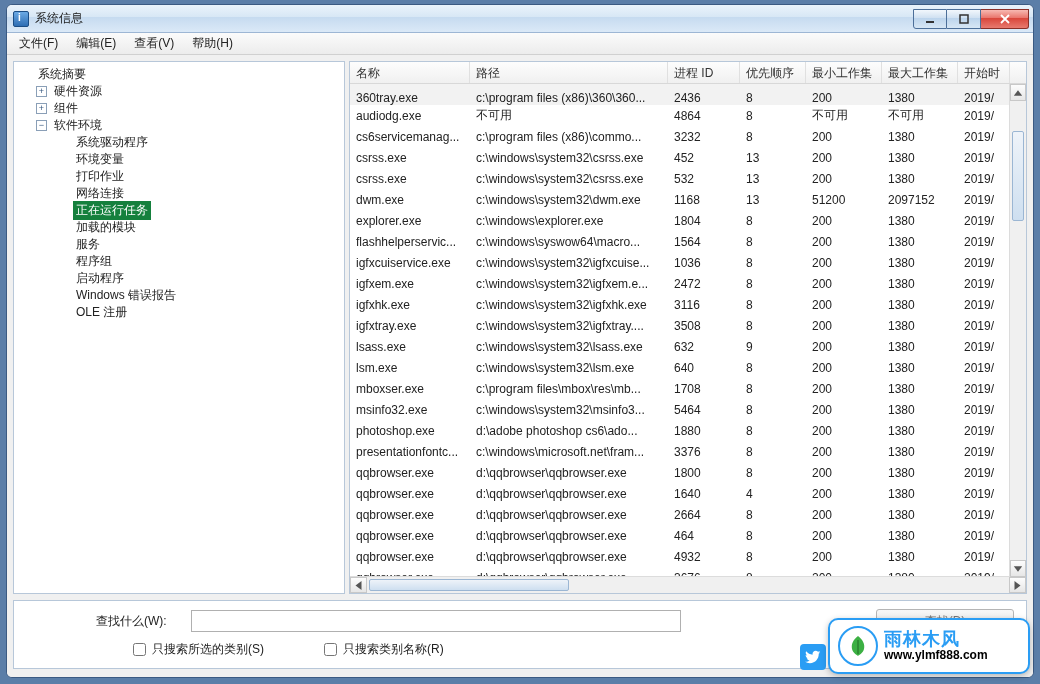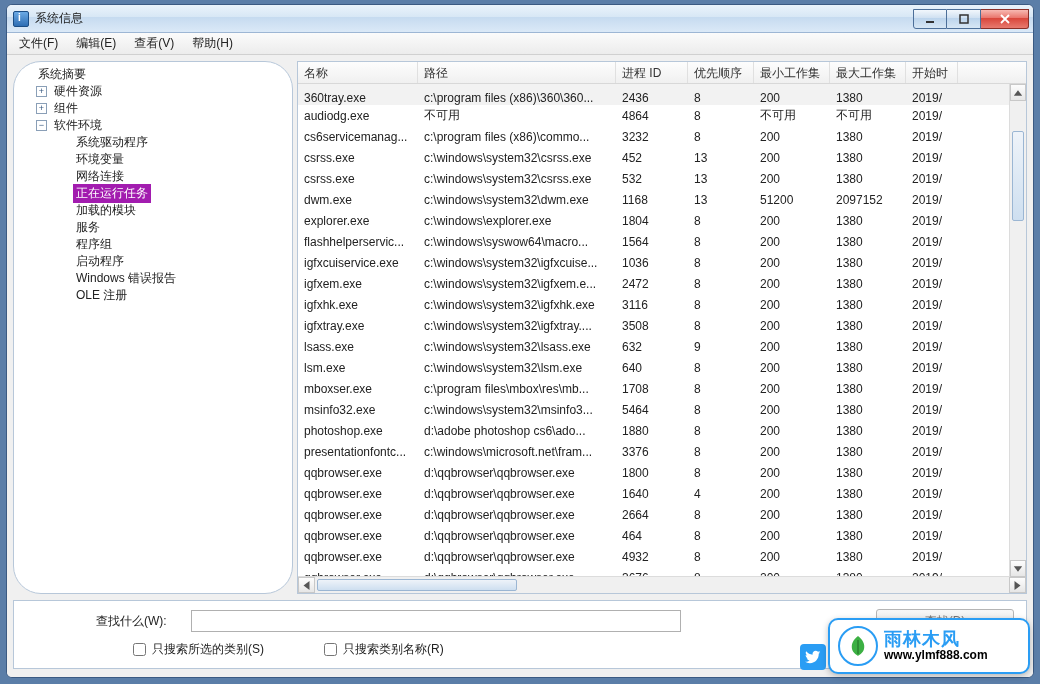--- a/index.html
+++ b/index.html
@@ -13,29 +13,29 @@
   .winbtns{margin-left:auto;display:flex;gap:0;}
   .winbtn{width:34px;height:20px;border:1px solid #4c6f99;border-left:none;background:linear-gradient(#f2f7fc,#cfe0f1 45%,#bcd4ec 46%,#d7e7f5);display:flex;align-items:center;justify-content:center;}
   .winbtn:first-child{border-left:1px solid #4c6f99;border-radius:0 0 0 3px;}
   .winbtn.close{width:48px;background:linear-gradient(#f7b9b2,#e9736a 45%,#d9463b 46%,#e87a6f);border-color:#8a2f28;border-radius:0 0 3px 0;}
   .winbtn svg{width:12px;height:12px;}
   .menubar{height:22px;background:linear-gradient(#fbfbfb,#ececec);border-bottom:1px solid #d0d0d0;display:flex;align-items:center;padding:0 4px;gap:2px;}
   .menubar span{padding:12px 8px;color:#222;}
   .client{flex:1;display:flex;flex-direction:column;padding:6px 6px 8px 6px;background:#f0f0f0;}
   .panes{flex:1;display:flex;gap:4px;min-height:0;}
   .pane{background:#fff;border:1px solid #b7c7d9;}
-  .treepane{width:280px;overflow:auto;border-radius:28px;}
+  .treepane{width:332px;overflow:auto;}
   .listpane{flex:1;display:flex;flex-direction:column;min-width:0;position:relative;}
   
   .tree{padding:4px 0;color:#222;}
   .treerow{display:flex;align-items:center;height:17px;padding-left:6px;white-space:nowrap;}
   .treerow .toggle{width:11px;height:11px;border:1px solid #8a9fb7;display:flex;align-items:center;justify-content:center;font-size:9px;line-height:1;color:#3a5a80;margin-right:4px;background:#fff;}
   .treerow .toggle.empty{border:none;}
   .treerow .label{padding:1px 3px;}
-  .treerow.selected .label{background:#a21caf;color:#fff;}
+  .treerow.selected .label{background:#15803d;color:#fff;}
   .indent1{padding-left:22px;}
   .indent2{padding-left:44px;}
   
   .listheader{display:flex;height:22px;background:linear-gradient(#fdfdfd,#f0f0f0);border-bottom:1px solid #d8d8d8;color:#333;}
   .listheader .col{padding:3px 6px;border-right:1px solid #e0e0e0;overflow:hidden;text-overflow:ellipsis;white-space:nowrap;}
   .listbody{flex:1;overflow:hidden;position:relative;}
   .listrows{position:absolute;inset:0;overflow:hidden;}
   .row{display:flex;height:21px;align-items:center;color:#222;}
   .row.sel{background:#f2f2f2;align-items:flex-end;}
   .row .cell{padding:0 6px;overflow:hidden;text-overflow:ellipsis;white-space:nowrap;}
@@ -122,20 +122,24 @@
               <span class="toggle">−</span>
               <span class="label">软件环境</span>
             </div>
           <div class="treerow indent2">
               <span class="toggle empty"></span>
               <span class="label">系统驱动程序</span>
             </div>
           <div class="treerow indent2">
               <span class="toggle empty"></span>
               <span class="label">环境变量</span>
+            </div>
+          <div class="treerow indent2">
+              <span class="toggle empty"></span>
+              <span class="label">打印作业</span>
             </div>
           <div class="treerow indent2">
               <span class="toggle empty"></span>
               <span class="label">网络连接</span>
             </div>
           <div class="treerow indent2 selected">
               <span class="toggle empty"></span>
               <span class="label">正在运行任务</span>
             </div>
           <div class="treerow indent2">

